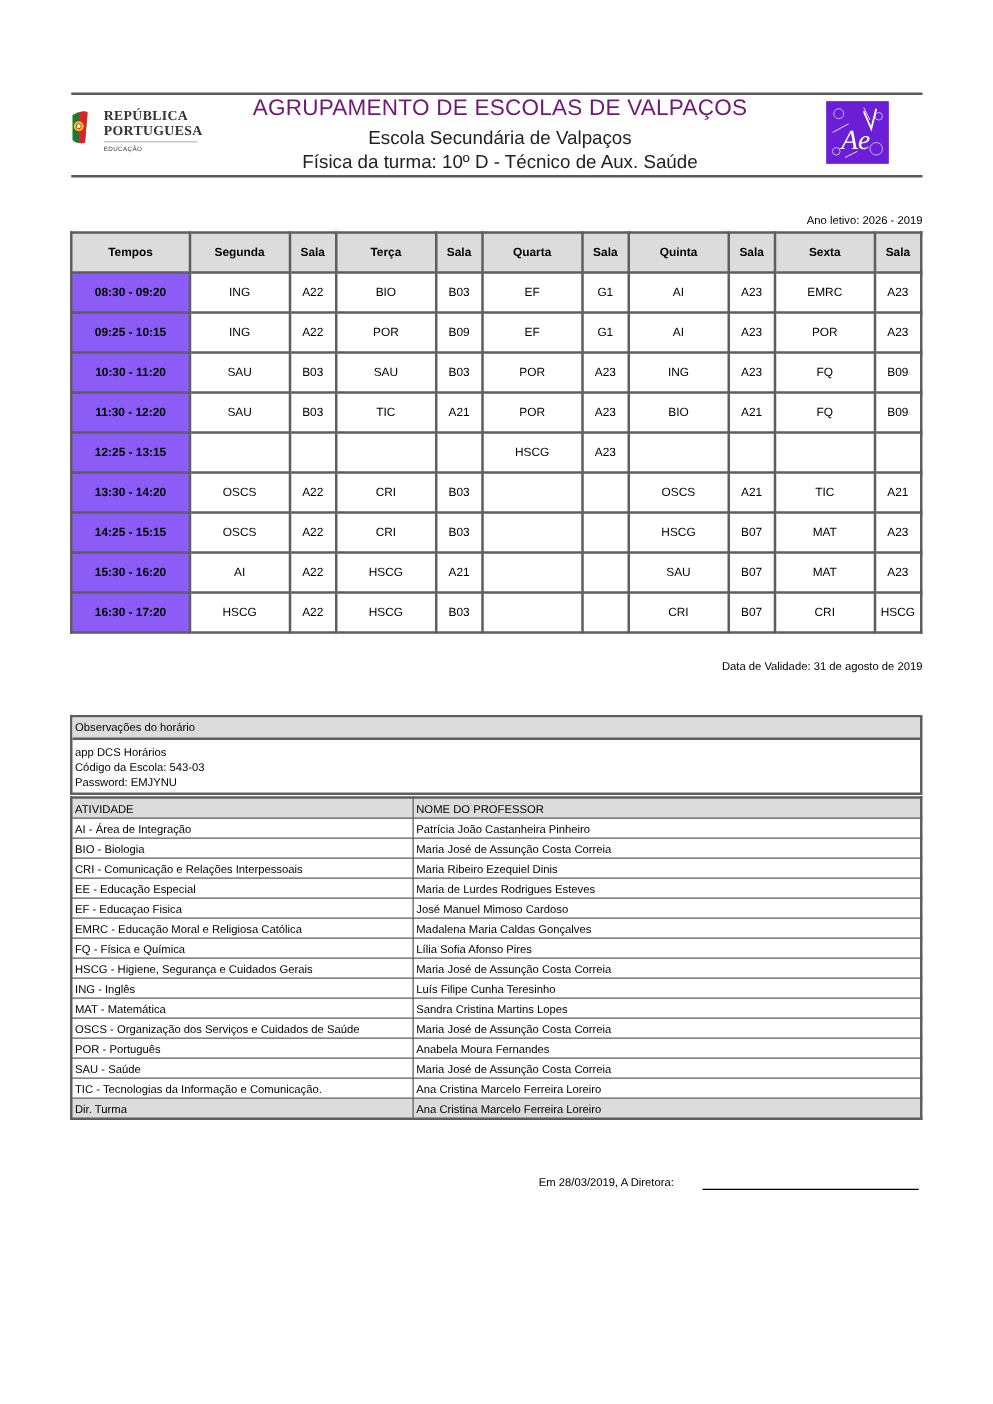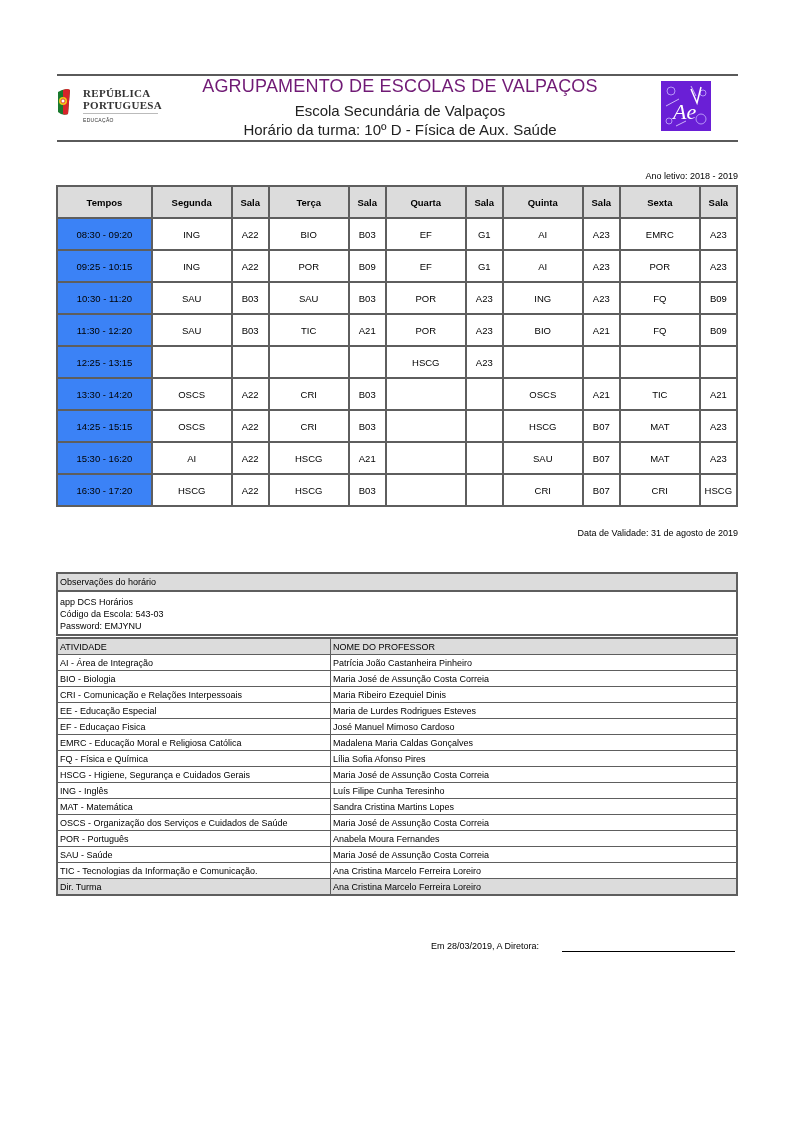--- a/index.html
+++ b/index.html
@@ -12,21 +12,21 @@
   .logo-rp .sep { position: absolute; left: 27px; top: 27px; width: 75px; height: 1px; background: #bbb; }
   .logo-rp .t3 { position: absolute; left: 27px; top: 31px; font-size: 5px; color: #333; letter-spacing: 0.3px; }
   .title1 { position: absolute; left: 150px; width: 500px; top: 76px; text-align: center; font-size: 18px; color: #701a75; letter-spacing: 0.2px; }
   .title2 { position: absolute; left: 150px; width: 500px; top: 102px; text-align: center; font-size: 15px; color: #222; }
   .title3 { position: absolute; left: 150px; width: 500px; top: 121px; text-align: center; font-size: 15px; color: #222; }
   .logo-ae { position: absolute; left: 661px; top: 81px; width: 50px; height: 50px; background: #6a1fd6; overflow: hidden; }
   .ano { position: absolute; right: 56px; top: 171px; font-size: 9px; }
   table.sched { position: absolute; left: 56px; top: 185px; border-collapse: collapse; width: 682px; }
   table.sched td, table.sched th { border: 2px solid #5e5e5e; text-align: center; font-size: 9.5px; height: 30px; padding: 0; }
   table.sched th { background: #dcdcdc; font-weight: bold; height: 30px; }
-  table.sched td.time { background: #3b82f6; font-weight: normal; margin-left: 20px; }
+  table.sched td.time { background: #8b5cf6; font-weight: bold; margin-left: 20px; }
   .validade { position: absolute; right: 56px; top: 528px; font-size: 9px; }
   .obs { position: absolute; left: 56px; top: 555px; width: 678px; border: 2px solid #5e5e5e; margin-top: 17px; }
   .obs .hdr { background: #dcdcdc; border-bottom: 2px solid #5e5e5e; font-size: 9px; padding: 3px 2px; height: 10px; line-height: 10px; }
   .obs .body { font-size: 9px; padding: 4px 2px 2px 2px; line-height: 12px; height: 36px; }
   table.prof { position: absolute; left: 56px; top: 637px; border-collapse: collapse; width: 682px; }
   table.prof td { border: 1.5px solid #5e5e5e; font-size: 9px; height: 15px; padding: 0 2px; text-align: left; }
   table.prof tr.head td, table.prof tr.dir td { background: #dcdcdc; margin-left: 44px; }
   table.prof { border: 2px solid #5e5e5e; }
   .sign { position: absolute; left: 431px; top: 941px; font-size: 9px; }
   .sign-line { position: absolute; left: 562px; top: 951px; width: 173px; height: 1px; background: #000; }
@@ -45,36 +45,36 @@
     <circle cx="7" cy="13" r="2" fill="#ffffff" stroke="#d8232a" stroke-width="0.8"></circle>
   </svg>
   <div class="t1">REPÚBLICA</div>
   <div class="t2">PORTUGUESA</div>
   <div class="sep"></div>
   <div class="t3">EDUCAÇÃO</div>
 </div>
 
 <div class="title1">AGRUPAMENTO DE ESCOLAS DE VALPAÇOS</div>
 <div class="title2">Escola Secundária de Valpaços</div>
-<div class="title3">Horário da turma:  10º D - Física de Aux. Saúde</div>
+<div class="title3">Física da turma:  10º D - Técnico de Aux. Saúde</div>
 
 <div class="logo-ae">
   <svg width="50" height="50" viewBox="0 0 50 50">
     <rect width="50" height="50" fill="#6a1fd6"></rect>
     <circle cx="10" cy="10" r="4" fill="none" stroke="#c9b3ff" stroke-width="0.8"></circle>
     <circle cx="40" cy="38" r="5" fill="none" stroke="#c9b3ff" stroke-width="0.8"></circle>
     <circle cx="42" cy="12" r="3" fill="none" stroke="#c9b3ff" stroke-width="0.8"></circle>
     <circle cx="8" cy="40" r="3" fill="none" stroke="#c9b3ff" stroke-width="0.8"></circle>
     <path d="M5 25 L18 18 M30 5 L35 15 M15 45 L25 40" stroke="#e5dbff" stroke-width="0.8"></path>
     <text x="12" y="38" font-family="Liberation Serif, serif" font-size="22" fill="#ffffff" font-style="italic">Ae</text>
     <path d="M30 8 L36 22 L40 6" stroke="#fff" stroke-width="1.5" fill="none"></path>
   </svg>
 </div>
 
-<div class="ano">Ano letivo: 2018 - 2019</div>
+<div class="ano">Ano letivo: 2026 - 2019</div>
 
 <table class="sched">
   <thead>
     <tr>
       <th style="width:92px">Tempos</th>
       <th style="width:77px">Segunda</th>
       <th style="width:35px">Sala</th>
       <th style="width:77px">Terça</th>
       <th style="width:35px">Sala</th>
       <th style="width:77px">Quarta</th>

